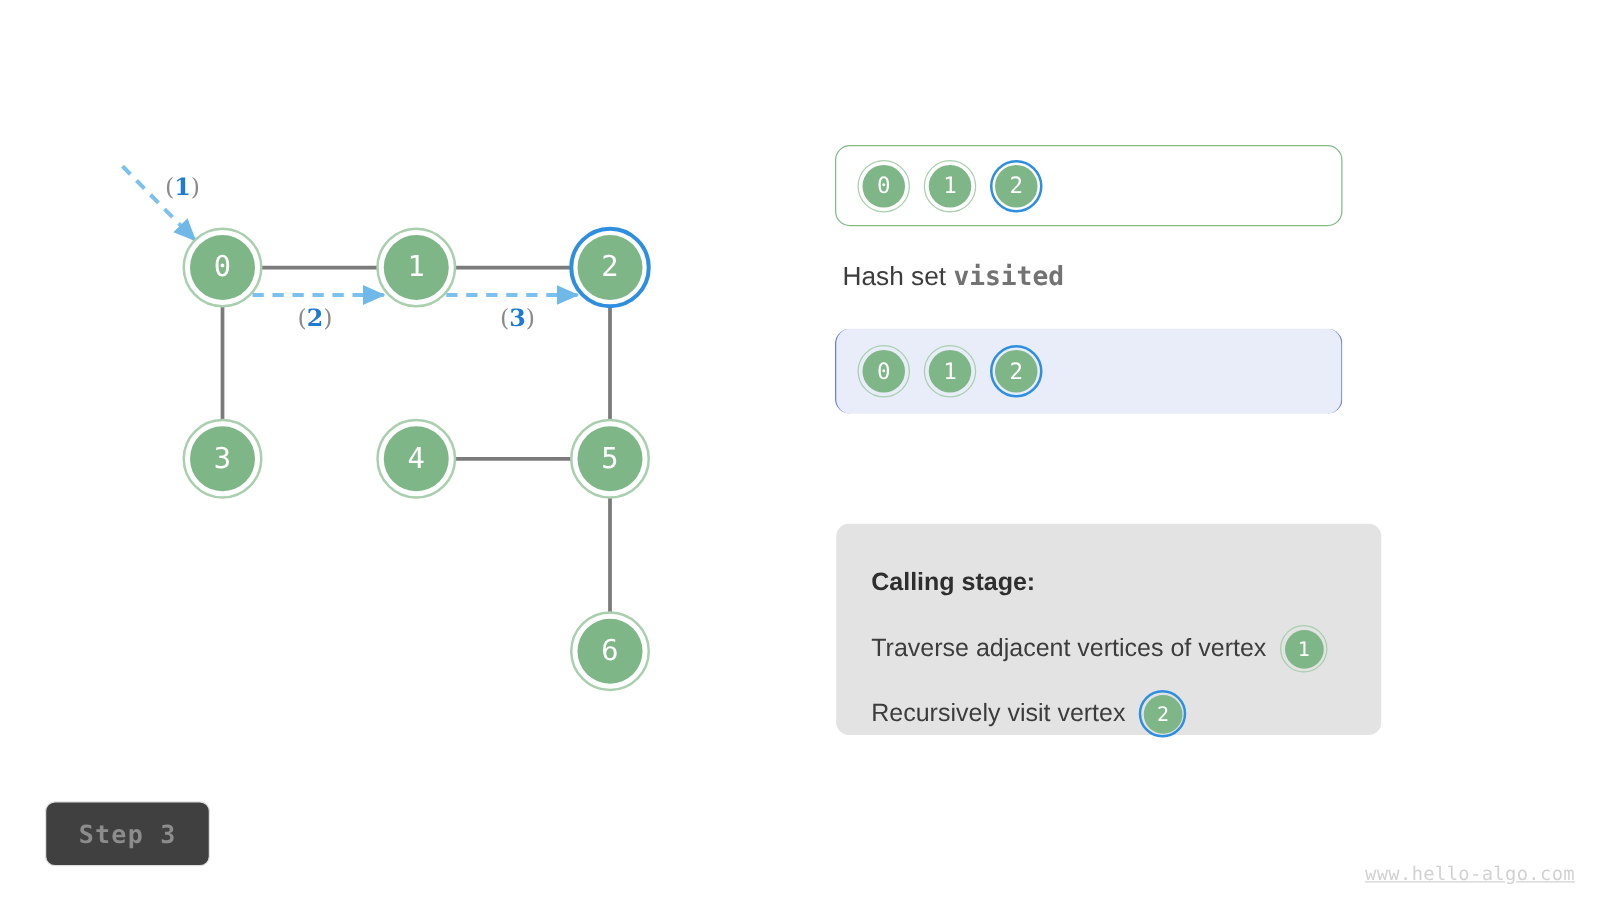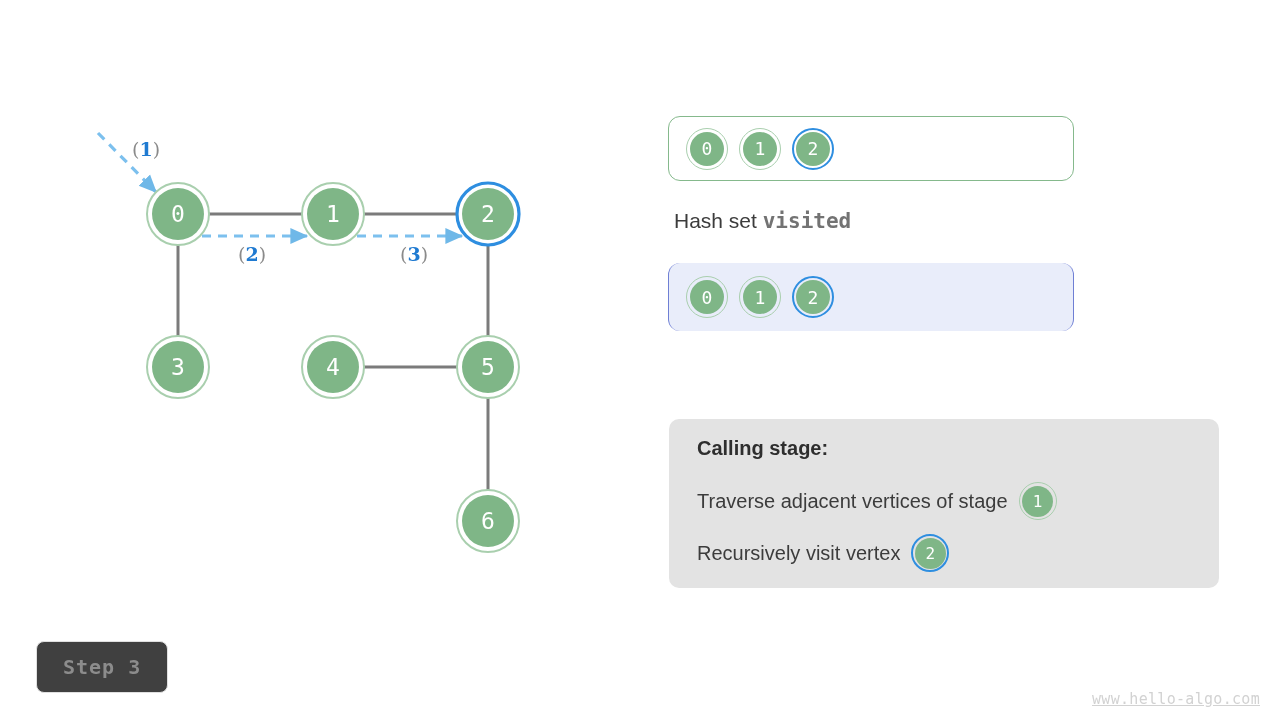--- a/index.html
+++ b/index.html
@@ -158,26 +158,26 @@
     font-family: "DejaVu Sans Mono", "Liberation Mono", monospace;
     font-size: 18px;
     color: #ffffff;
   }
 
   
   #calling-stage-box {
     position: absolute;
     left: 1px;
     top: 419px;
-    width: 550px;
+    width: 436px;
     height: 169px;
     background: #e3e3e3;
     border-radius: 10px;
     box-sizing: border-box;
-    padding: 18px 28px 0 28px;
+    padding: 36px 28px 0 28px;
   }
   #calling-stage-heading {
     font-size: 20px;
     font-weight: bold;
     color: #2e2e2e;
     margin-bottom: 22px;
   }
   .stage-line {
     display: flex;
     align-items: center;
@@ -304,21 +304,21 @@
       <div class="chip active">
         <div class="ring"></div>
         <div class="core">2</div>
       </div>
     </div>
 
   <div id="calling-stage-box">
     <div id="calling-stage-heading">Calling stage:</div>
     <div id="calling-stage-lines">
         <div class="stage-line">
-          <span>Traverse adjacent vertices of stage</span>
+          <span>Traverse adjacent vertices of vertex</span>
           <div class="chip">
             <div class="ring"></div>
             <div class="core">1</div>
           </div>
         </div>
         <div class="stage-line">
           <span>Recursively visit vertex</span>
           <div class="chip active">
             <div class="ring"></div>
             <div class="core">2</div>

